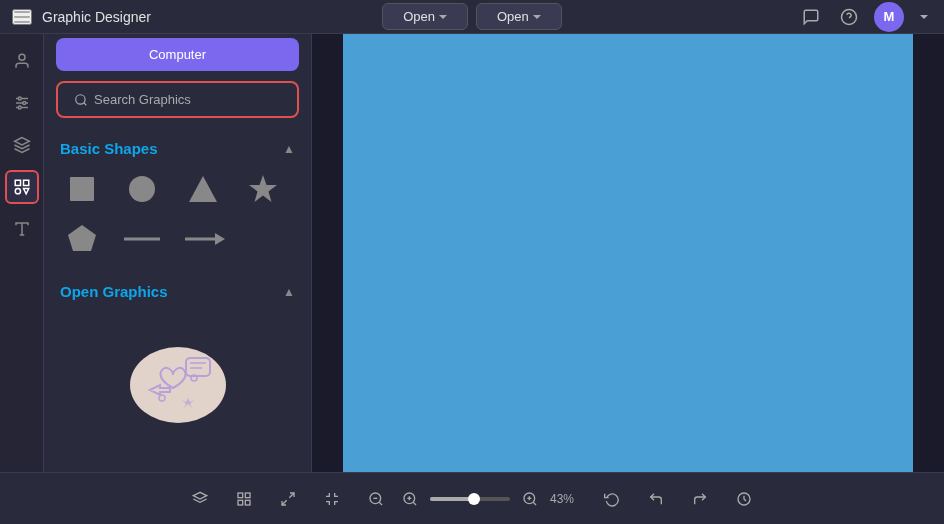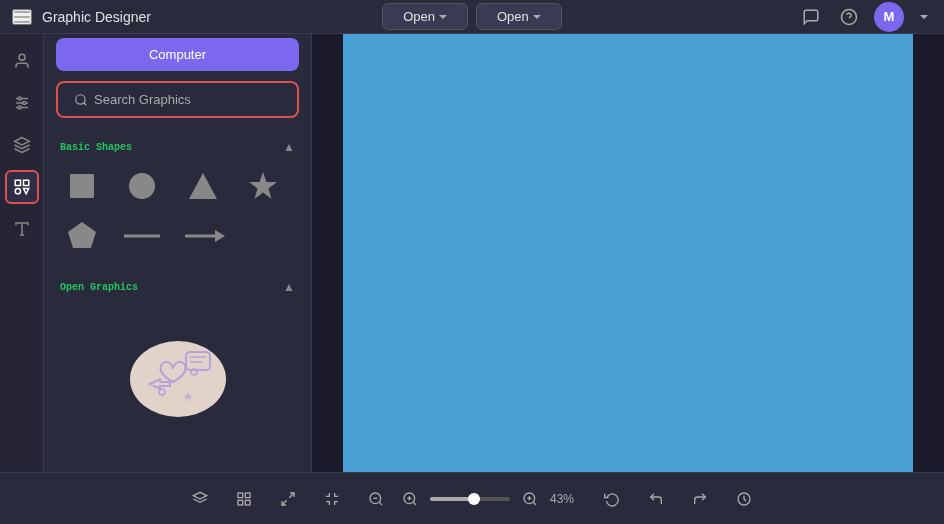--- a/index.html
+++ b/index.html
@@ -205,24 +205,23 @@
       width: calc(100% - 24px);
     }
 
     .section-header {
       display: flex;
       align-items: center;
       justify-content: space-between;
       padding: 6px 16px 10px;
     }
     .section-title {
-      font-size: 10px;
+      font-size: 15px;
       font-weight: 600;
-      color: #22c55e;
-      font-family: Liberation Mono, monospace;
+      color: #0ea5e9;
     }
     .collapse-icon {
       color: #888;
       font-size: 12px;
       cursor: pointer;
     }
 
     
     .shapes-grid {
       display: grid;

